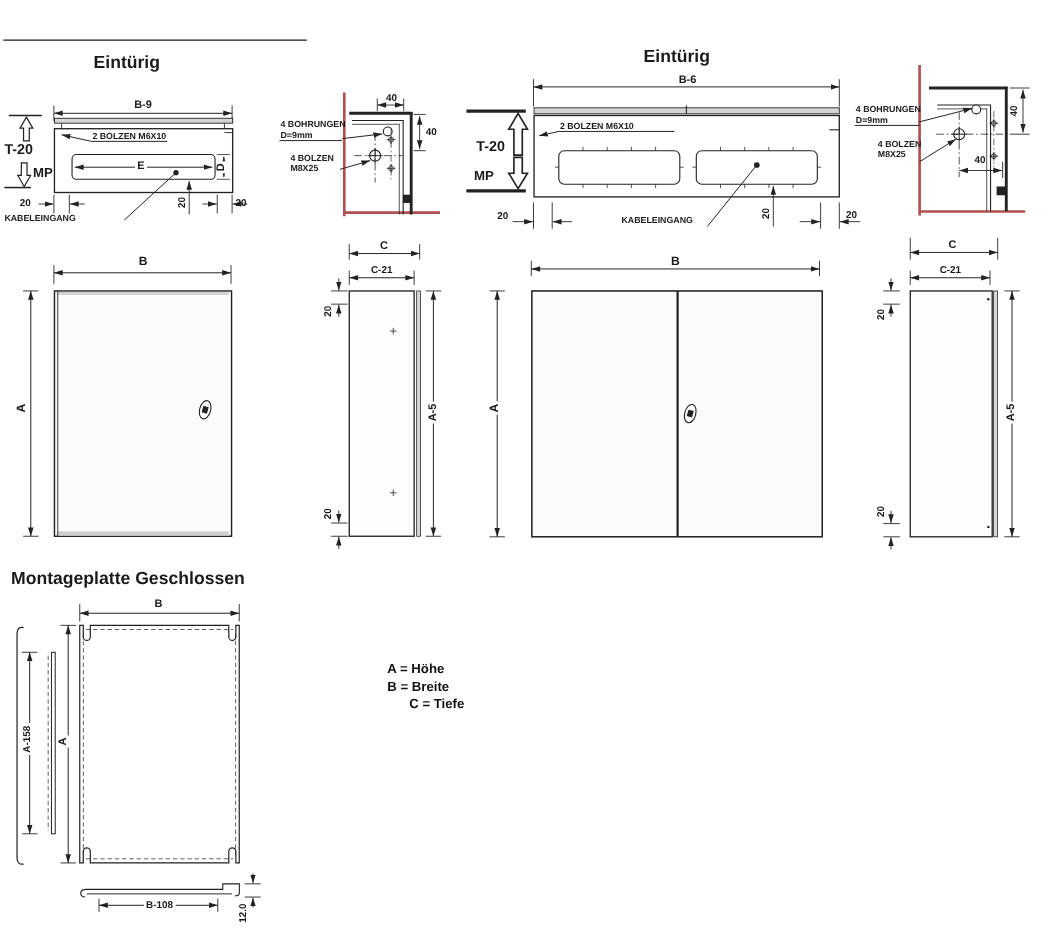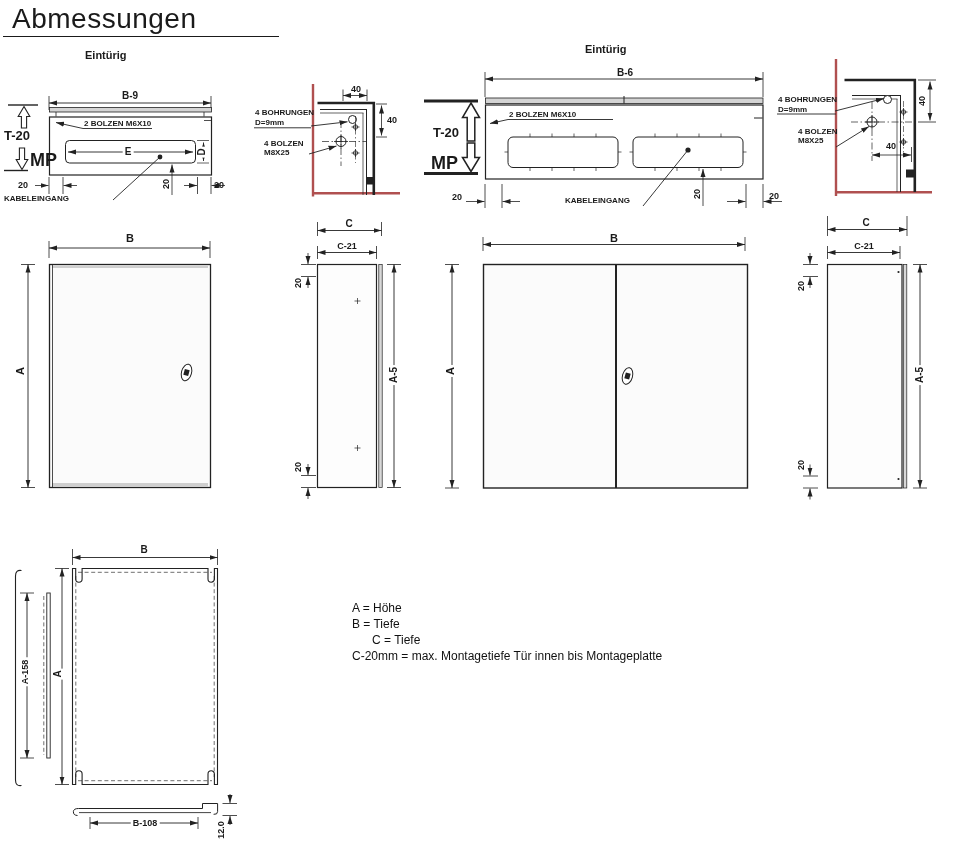--- a/index.html
+++ b/index.html
@@ -9,24 +9,24 @@
   .t{position:absolute;font-family:"Liberation Sans",sans-serif;font-weight:bold;
      color:#1a1a1a;white-space:nowrap;line-height:1;}
   .c{transform:translate(-50%,-50%);}
   .rc{transform:translate(-50%,-50%) rotate(-90deg);}
   .bg{background:#fff;padding:0 2px;}
   .s8{font-size:8px;}
   .s9{font-size:9px;}
   .s10{font-size:10px;}
   .s11{font-size:11px;}
   .s13{font-size:13px;}
-  .s14{font-size:18px;}
-  .s16{font-size:11px;}
+  .s14{font-size:12px;}
+  .s16{font-size:16px;}
   .pagetitle{font-size:28px;font-weight:normal;letter-spacing:.5px;color:#1a1a1a;}
-  .legend{font-weight:normal;font-size:12px;color:#111;}
+  .legend{font-weight:bold;font-size:12px;color:#111;}
 </style>
 </head>
 <body>
 
 <div id="canvas">
 
   <svg id="linework" width="967" height="847" viewBox="0 0 967 847">
     <defs>
       <marker id="me" markerWidth="9" markerHeight="6" refX="8" refY="3" orient="auto" markerUnits="userSpaceOnUse">
         <path d="M0,0.5 L8,3 L0,5.5 Z" fill="#222"></path>
@@ -226,21 +226,20 @@
       <path d="M77.5,815.5 Q73.2,815.3 73.4,811.6 Q73.6,808.5 78.5,808.5 H202.5 V803.5 H217.6 V811.6 Q217.6,814.8 213.6,814.3" stroke-width="1"></path>
       <path d="M79,812.6 H211" stroke-width="0.85"></path>
       <path d="M90,817 V829 M198,817 V829" stroke-width="0.8"></path>
       <line x1="90" y1="823" x2="198" y2="823" stroke-width="0.9" marker-start="url(#ms)" marker-end="url(#me)"></line>
       <path d="M222.5,803.5 H237 M222.5,815.5 H237" stroke-width="0.8"></path>
       <line x1="230" y1="794" x2="230" y2="803" stroke-width="0.8" marker-end="url(#me)"></line>
       <line x1="230" y1="825" x2="230" y2="816" stroke-width="0.8" marker-end="url(#me)"></line>
     </g>
   </svg>
 
-  <div class="t pagetitle" style="left:12px;top:5px;">Abmessungen</div>
 
   <div class="t s16" style="left:85px;top:50px;">Eintürig</div>
   <div class="t s10 c" style="left:130px;top:96px;">B-9</div>
   <div class="t s8" style="left:84px;top:120px;">2 BOLZEN M6X10</div>
   <div class="t s13" style="left:4px;top:129px;">T-20</div>
   <div class="t s14" style="left:30px;top:151px;">MP</div>
   <div class="t s10 c bg" style="left:128px;top:152px;">E</div>
   <div class="t s10 rc bg" style="left:202px;top:152px;">D</div>
   <div class="t s9 c" style="left:23px;top:185px;">20</div>
   <div class="t s9 rc" style="left:166px;top:184px;">20</div>
@@ -280,24 +279,24 @@
   <div class="t s10 rc bg" style="left:394px;top:375px;">A-5</div>
 
   <div class="t s11 c" style="left:614px;top:238px;">B</div>
   <div class="t s11 rc bg" style="left:450px;top:371px;">A</div>
   <div class="t s10 c" style="left:866px;top:223px;">C</div>
   <div class="t s9 c" style="left:864px;top:246px;">C-21</div>
   <div class="t s9 rc" style="left:801px;top:286px;">20</div>
   <div class="t s9 rc" style="left:801px;top:465px;">20</div>
   <div class="t s10 rc bg" style="left:920px;top:375px;">A-5</div>
 
+  <div class="t s16" style="left:10px;top:519px;">Montageplatte Geschlossen</div>
   <div class="t s10 c" style="left:144px;top:550px;">B</div>
   <div class="t s10 rc bg" style="left:58px;top:674px;">A</div>
   <div class="t s9 rc bg" style="left:25px;top:672px;">A-158</div>
   <div class="t s9 c bg" style="left:145px;top:823px;text-align:right;">B-108</div>
   <div class="t s9 rc" style="left:221px;top:830px;">12.0</div>
 
   <div class="t legend" style="left:352px;top:602px;">A = Höhe</div>
-  <div class="t legend" style="left:352px;top:618px;">B = Tiefe</div>
+  <div class="t legend" style="left:352px;top:618px;">B = Breite</div>
   <div class="t legend" style="left:372px;top:634px;">C = Tiefe</div>
-  <div class="t legend" style="left:352px;top:650px;">C-20mm = max. Montagetiefe Tür innen bis Montageplatte</div>
 
 </div>
 
 </body></html>

